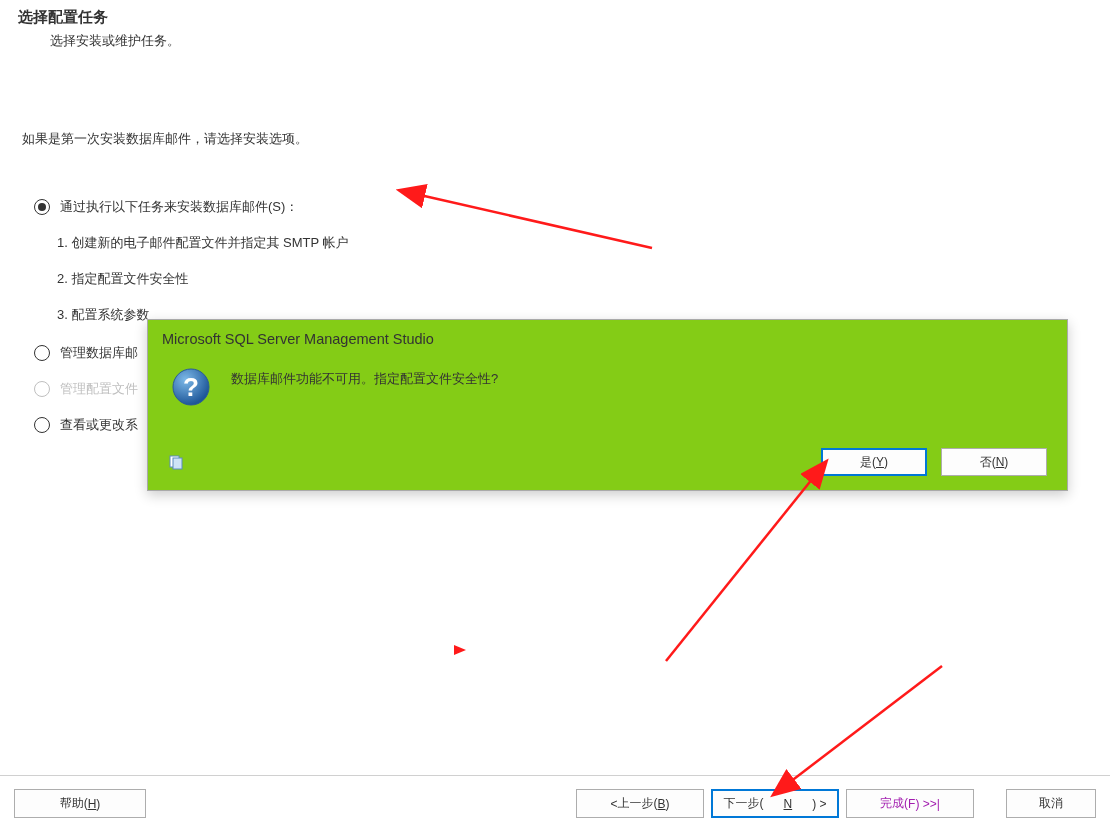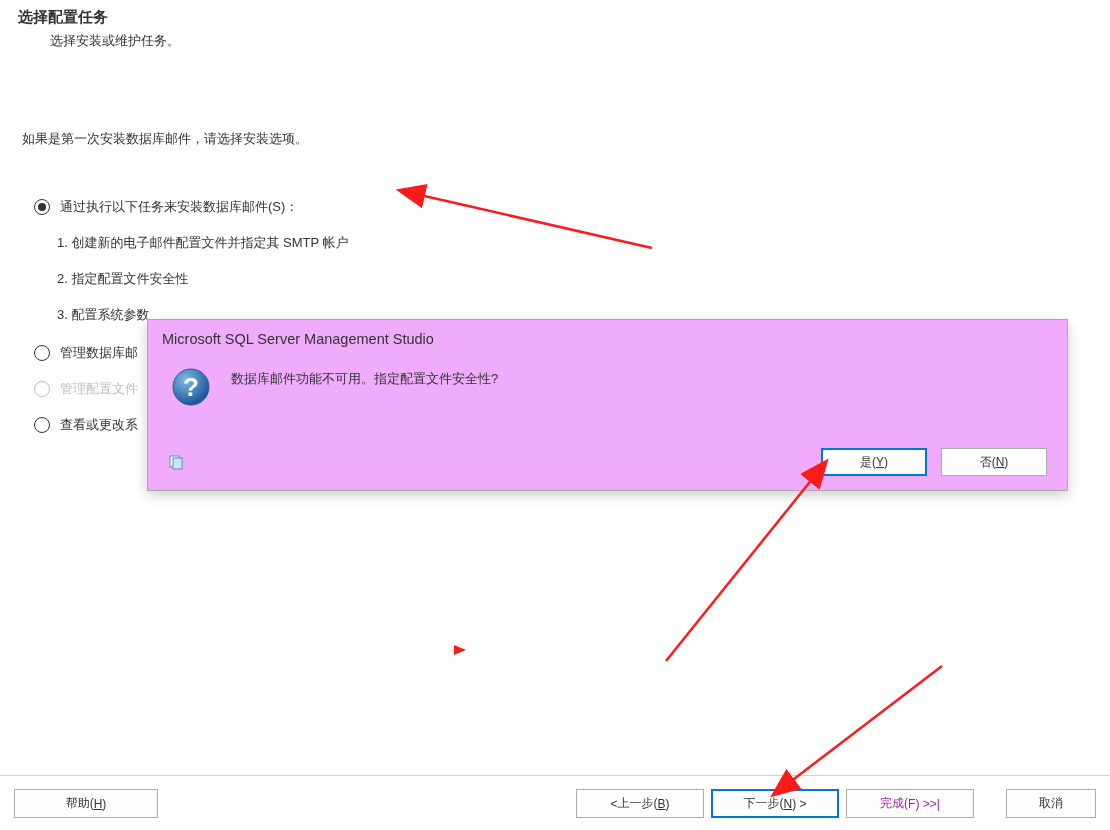--- a/index.html
+++ b/index.html
@@ -102,38 +102,39 @@
       font-size: 12px;
       color: #333;
       display: inline-flex;
       align-items: center;
       justify-content: center;
       padding: 0 10px;
       cursor: pointer;
       font-family: inherit;
     }
     .btn.wide { min-width: 128px; }
-    .btn.help { width: 144px; }
+    .btn.help { width: 132px; }
     .btn.disabled {
       color: #a21caf;
       cursor: default;
     }
     .btn.highlighted {
       border: 2px solid #0078d7;
+      gap: 20px;
     }
     .footer-spacer { flex: 1; }
     .footer-gap { width: 12px; }
     .footer-gap-small { width: 7px; }
     .dialog {
       position: absolute;
       left: 147px;
       top: 319px;
       width: 921px;
       height: 172px;
-      background: #f0abfc;
+      background: #84cc16;
       border: 1px solid #a9a9a9;
       box-shadow: 0 4px 12px rgba(0,0,0,0.2);
     }
     .dialog-title {
       font-size: 14.5px;
       color: #333;
       padding: 11px 14px 8px 14px;
     }
     .dialog-body {
       display: flex;

